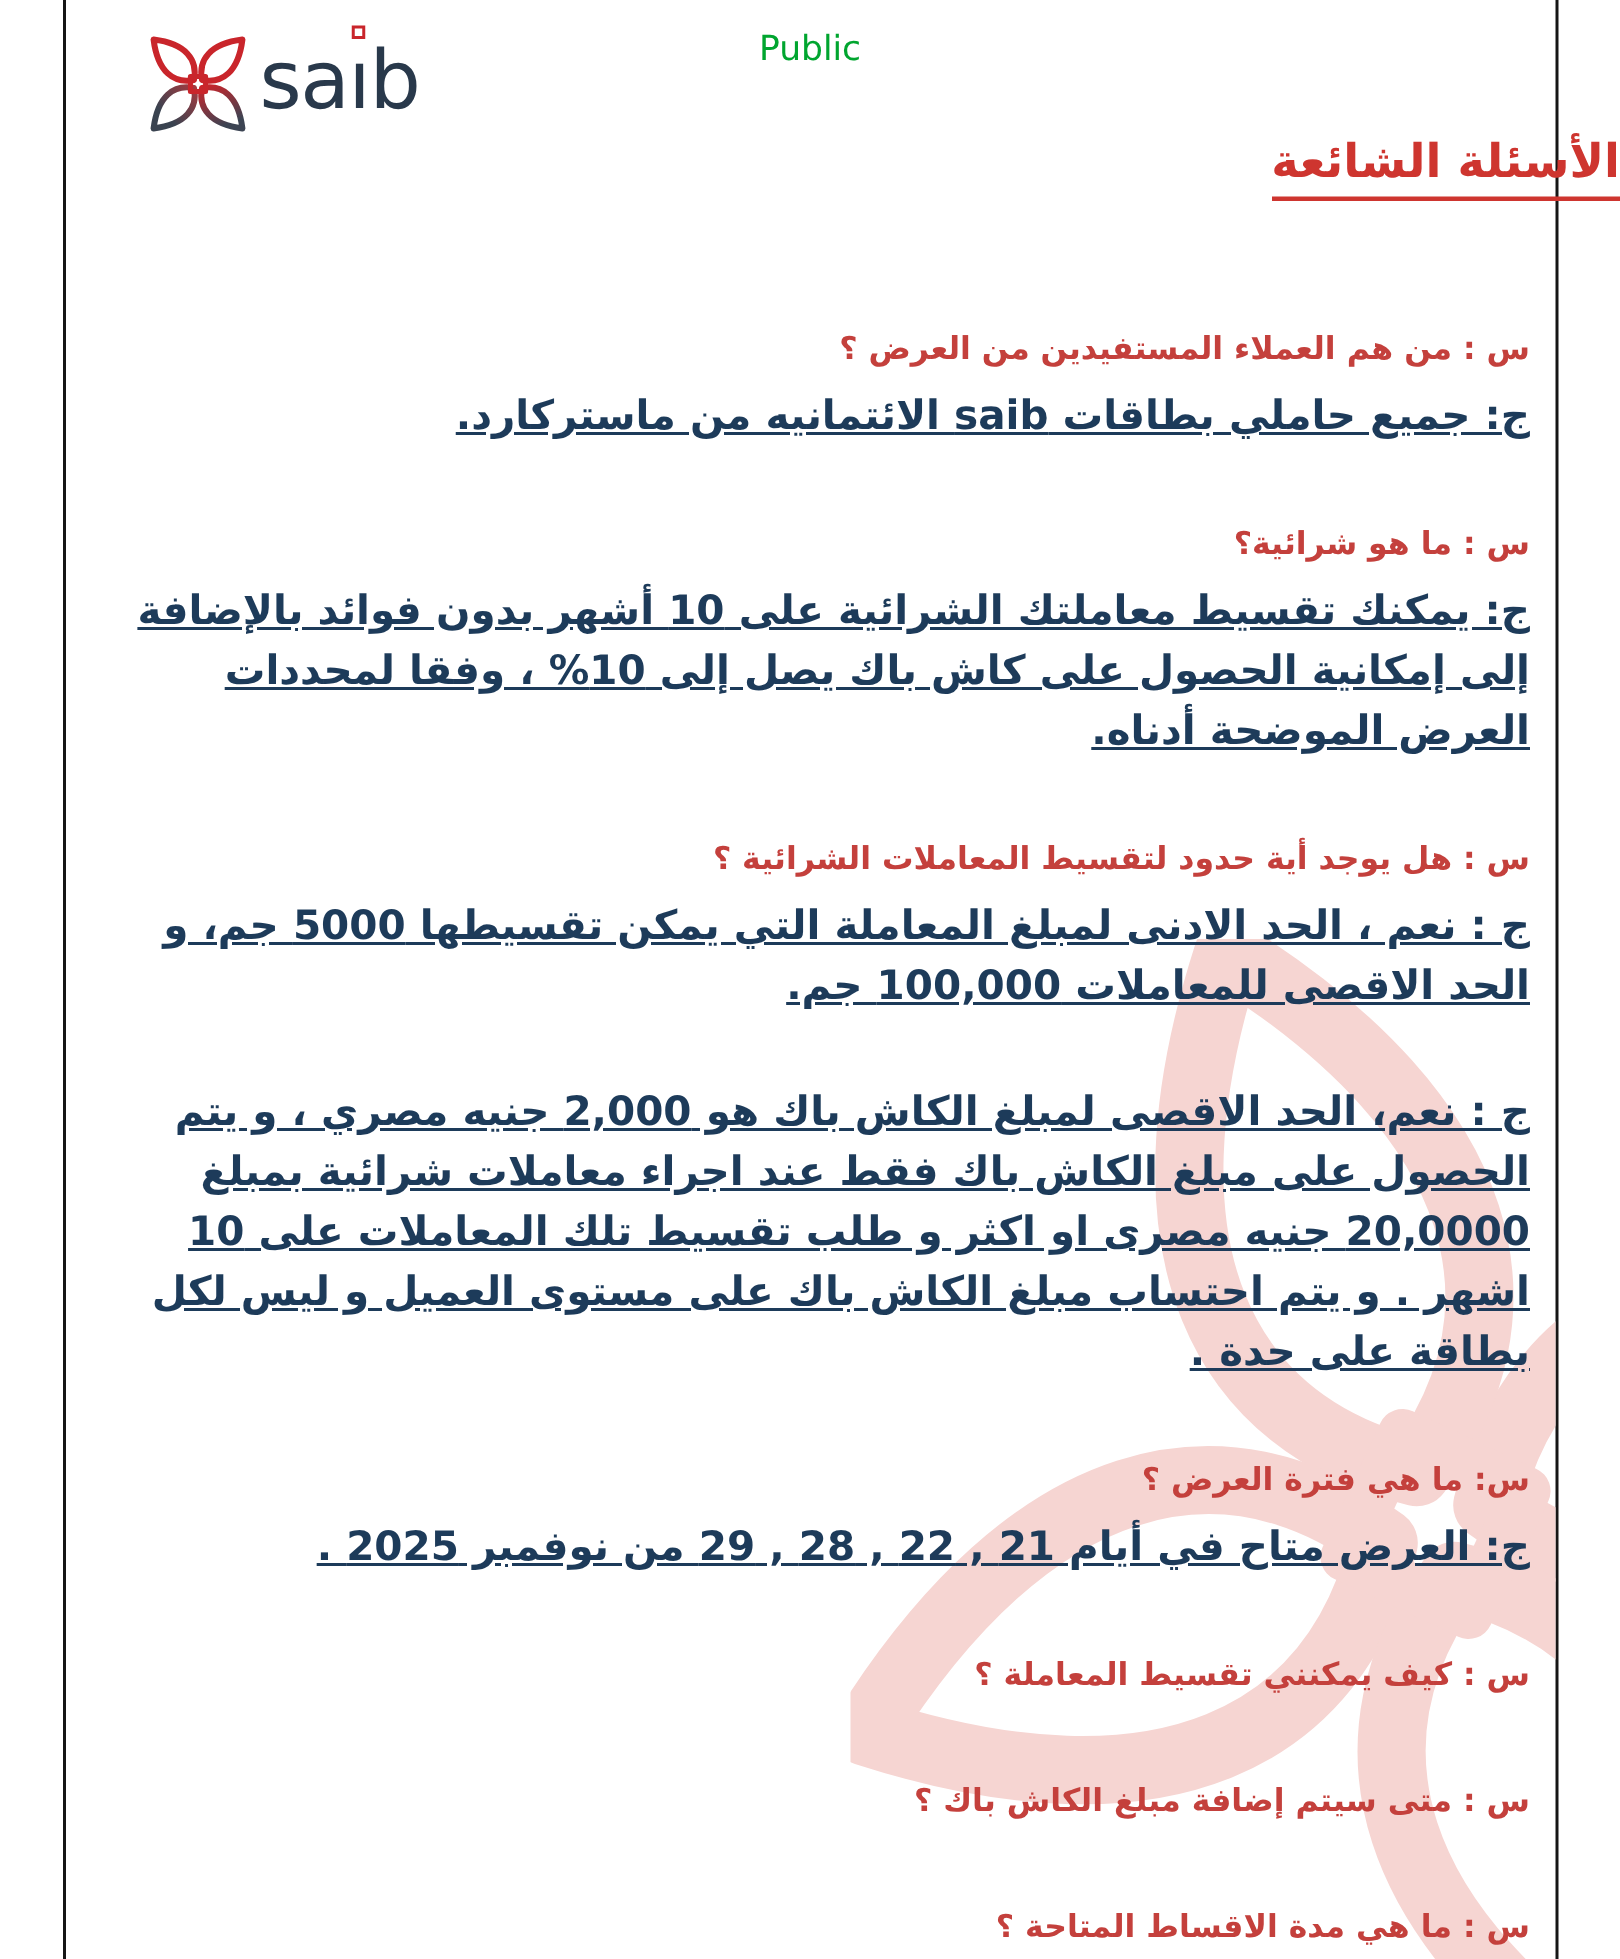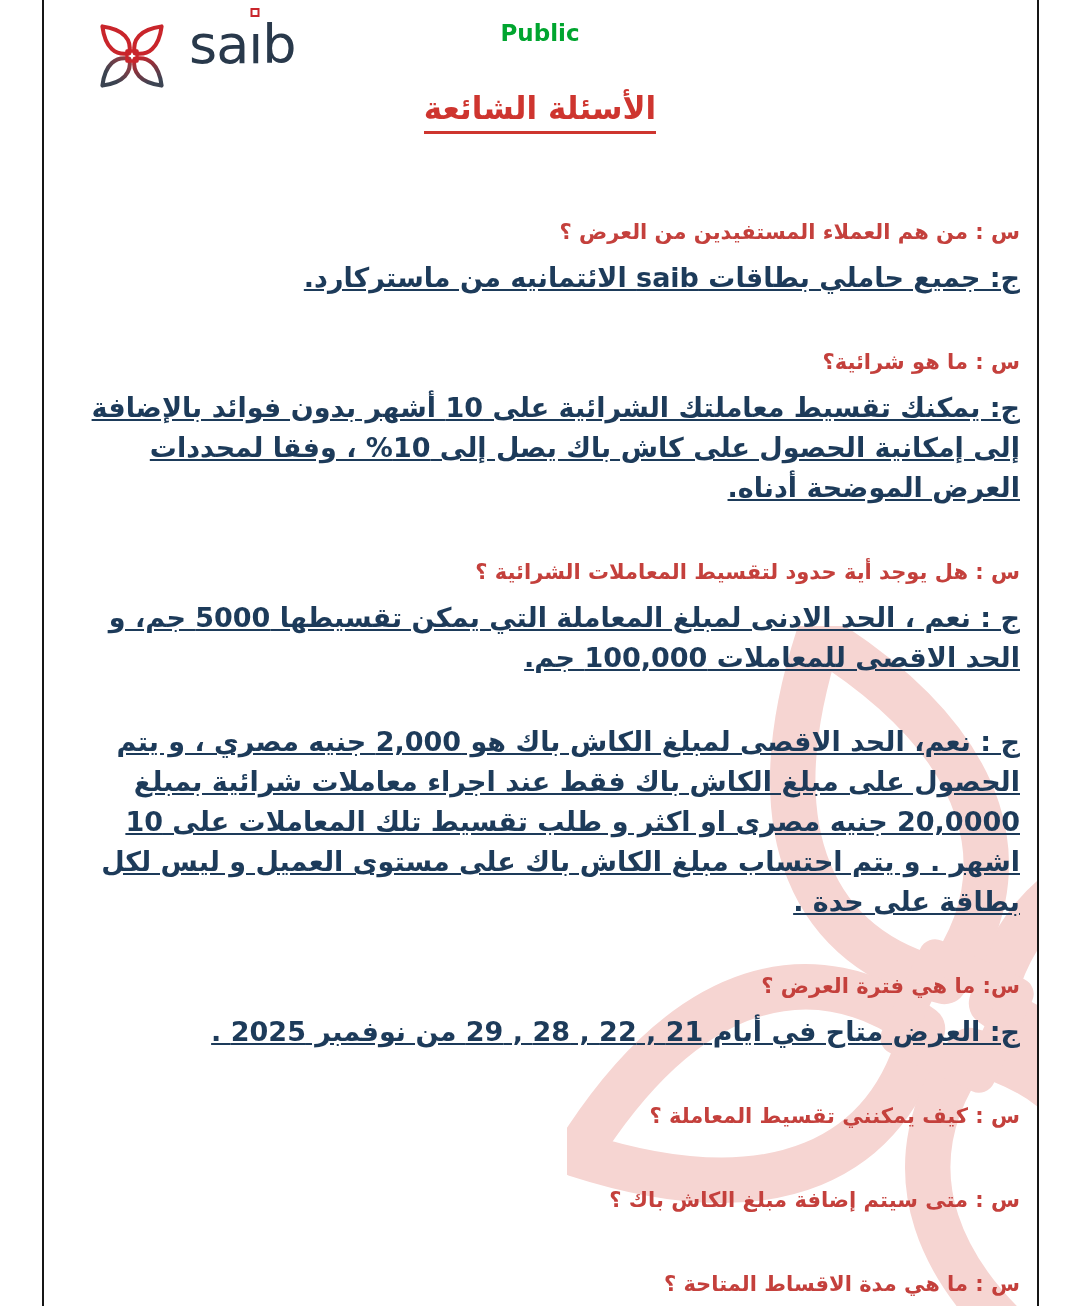--- a/index.html
+++ b/index.html
@@ -31,22 +31,22 @@
     right: -310px;
     bottom: -100px;
     width: 780px;
     height: 780px;
   }
 
   .logo {
     position: absolute;
     left: 95px; top: 18px;
     display: flex;
-    align-items: flex-start;
-    gap: 20px;
+    align-items: center;
+    gap: 4px;
   }
   .logo-mark { width: 74px; height: 76px; }
   .logo-text {
     font-family: "DejaVu Sans", sans-serif;
     font-size: 54px;
     font-weight: normal;
     color: #29394b;
     letter-spacing: -1px;
     line-height: 1;
     padding-bottom: 4px;
@@ -59,28 +59,27 @@
     width: 9px; height: 9px;
     border: 2.5px solid #c9252b;
     background: #ffffff;
   }
 
   .public-label {
     position: absolute;
     top: 20px; left: 0; right: 0;
     text-align: center;
     font-size: 23px;
-    font-weight: bold;
+    font-weight: normal;
     color: #00a52f;
   }
 
   .doc-title {
     position: absolute;
     top: 90px; left: 0; right: 0;
-    text-align: center;
     direction: rtl;
   }
   .doc-title span {
     display: inline-block;
     color: #ce352f;
     font-size: 31px;
     font-weight: bold;
     border-bottom: 3px solid #ce352f;
     padding-bottom: 5px;
   }

